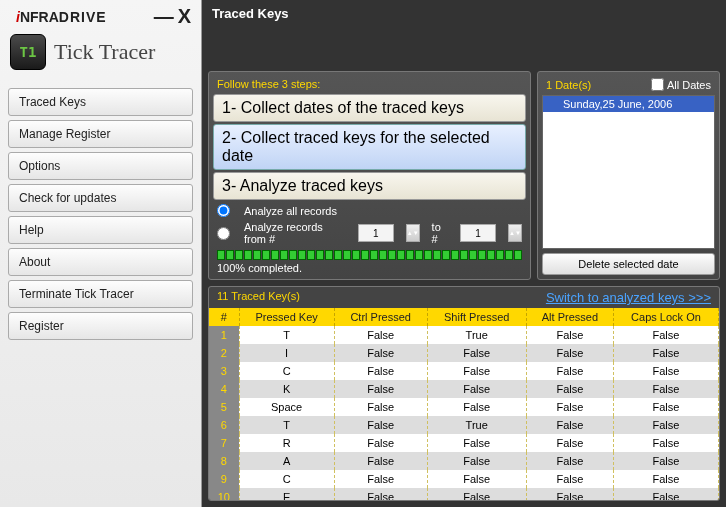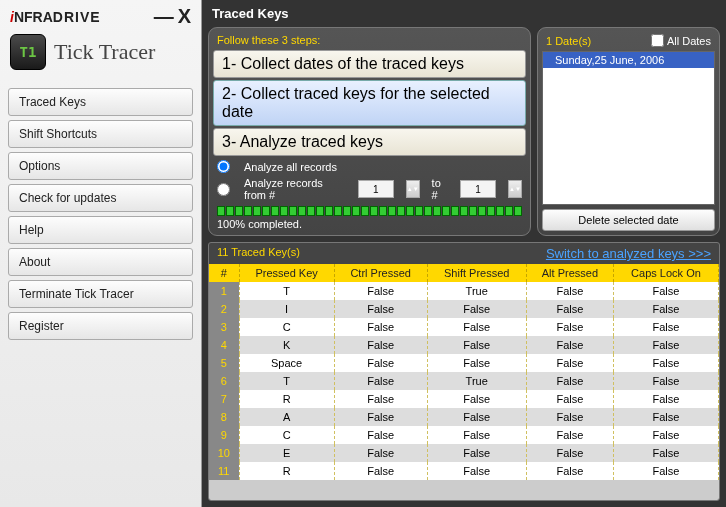--- a/index.html
+++ b/index.html
@@ -1,49 +1,49 @@
 <!DOCTYPE html>
 <html><head>
 <meta charset="utf-8">
 <style>
 * { margin: 0; padding: 0; box-sizing: border-box; font-family: Arial, sans-serif; }
 body { width: 726px; height: 507px; background: #333; overflow: hidden; }
 .app { display: flex; width: 100%; height: 100%; }
 .sidebar { width: 207px; background: linear-gradient(#f5f5f5, #e8e8e8); border-right: 1px solid #999; display: flex; flex-direction: column; }
-.sidebar-top { display: flex; align-items: center; justify-content: space-between; padding: 5px 10px 0 10px; }
+.sidebar-top { display: flex; align-items: center; justify-content: space-between; padding: 5px 10px 0 16px; }
 .brand { font-size: 14px; font-weight: bold; }
 .brand .i { color: #c00; font-style: italic; }
 .brand .rest { color: #222; }
 .window-controls { display: flex; gap: 4px; font-size: 20px; font-weight: bold; color: #222; }
 .window-controls span { cursor: pointer; }
 .logo-row { display: flex; align-items: center; gap: 8px; padding: 6px 10px 10px 10px; }
 .tt-icon { width: 36px; height: 36px; background: linear-gradient(#4a4a4a, #1a1a1a); border-radius: 6px; display: flex; align-items: center; justify-content: center; color: #6cc644; font-weight: bold; font-size: 14px; font-family: monospace; border: 1px solid #000; }
 .app-title { font-size: 22px; color: #444; font-family: serif; }
 .menu { padding: 8px 8px; display: flex; flex-direction: column; gap: 4px; }
 .menu-btn { text-align: left; padding: 6px 10px; font-size: 12px; background: linear-gradient(#fdfdfd, #e6e6e6); border: 1px solid #aaa; border-radius: 3px; cursor: pointer; color: #222; }
 .main { flex: 1; background: #333; display: flex; flex-direction: column; }
 .main-title { color: #fff; font-weight: bold; font-size: 13px; padding: 6px 10px; }
 .upper { display: flex; gap: 6px; padding: 0 6px 6px 6px; }
-.panel { background: linear-gradient(#555, #444); border: 1px solid #777; border-radius: 9px; padding: 4px; }
+.panel { background: linear-gradient(#555, #444); border: 1px solid #777; border-radius: 3px; padding: 4px; margin-top: 44px; }
 .steps-panel { flex: 1; }
 .panel-head { color: #ffd800; font-size: 11px; padding: 2px 4px 4px 4px; display: flex; justify-content: space-between; align-items: center; }
 .step-btn { display: block; width: 100%; text-align: left; padding: 4px 8px; font-size: 16px; border: 1px solid #999; border-radius: 3px; margin-bottom: 2px; background: linear-gradient(#f8f6ee, #e8e4d4); cursor: pointer; }
 .step-btn.active { background: linear-gradient(#e8f0ff, #c0d4f5); border-color: #7aa; }
 .radio-row { display: flex; align-items: center; gap: 12px; color: #fff; font-size: 11px; padding: 2px 4px; }
 .radio-row input[type=radio] { margin-right: 2px; }
 .num-input { width: 36px; height: 18px; font-size: 10px; background: #f4f4f4; border: 1px solid #aaa; text-align: center; }
 .spinner { width: 14px; height: 18px; background: linear-gradient(#eee,#ccc); border: 1px solid #aaa; display: inline-flex; flex-direction: column; font-size: 6px; line-height: 7px; align-items: center; justify-content: center; }
 .progress { display: flex; gap: 1px; padding: 3px 4px 1px 4px; }
 .progress span { width: 8px; height: 10px; background: #3c3; border: 1px solid #060; }
 .progress-label { color: #fff; font-size: 11px; padding: 1px 4px; }
 .dates-panel { width: 183px; display: flex; flex-direction: column; }
 .dates-head { display: flex; justify-content: space-between; align-items: center; }
 .dates-head label { color: #fff; font-size: 11px; display: flex; align-items: center; gap: 3px; }
 .dates-list { background: #fff; border: 1px solid #666; flex: 1; font-size: 11px; min-height: 110px; }
-.date-item { background: #3862c4; color: #fff; padding: 2px 12px; }
+.date-item { background: #3862c4; color: #fff; padding: 2px 20px; }
 .delete-date { margin-top: 4px; padding: 4px; font-size: 11px; background: linear-gradient(#fdfdfd,#e0e0e0); border: 1px solid #999; border-radius: 3px; cursor: pointer; }
 .lower { flex: 1; margin: 0 6px 6px 6px; border: 1px solid #777; border-radius: 3px; background: #444; display: flex; flex-direction: column; overflow: hidden; }
 .lower-head { display: flex; justify-content: space-between; align-items: flex-start; padding: 3px 8px; }
 .lower-head .count { color: #ffd800; font-size: 11px; }
 .lower-head a { color: #4aa3ff; font-size: 13px; text-decoration: underline; cursor: pointer; }
 .grid { flex: 1; overflow: auto; background: #ccc; }
 table { width: 100%; border-collapse: collapse; font-size: 11px; }
 thead th { background: #ffd800; color: #222; font-weight: normal; padding: 3px 4px; border-right: 1px dashed #c5a500; text-align: center; }
 thead th:first-child { width: 30px; }
 tbody td { padding: 3px 4px; text-align: center; border-right: 1px dashed #d0c060; }
@@ -64,21 +64,21 @@
         <span>—</span>
         <span>X</span>
       </div>
     </div>
     <div class="logo-row">
       <div class="tt-icon">T1</div>
       <div class="app-title">Tick Tracer</div>
     </div>
     <div class="menu">
       <button class="menu-btn">Traced Keys</button>
-      <button class="menu-btn">Shift Shortcuts</button>
+      <button class="menu-btn">Manage Register</button>
       <button class="menu-btn">Options</button>
       <button class="menu-btn">Check for updates</button>
       <button class="menu-btn">Help</button>
       <button class="menu-btn">About</button>
       <button class="menu-btn">Terminate Tick Tracer</button>
       <button class="menu-btn">Register</button>
     </div>
   </div>
 
   <div class="main">

